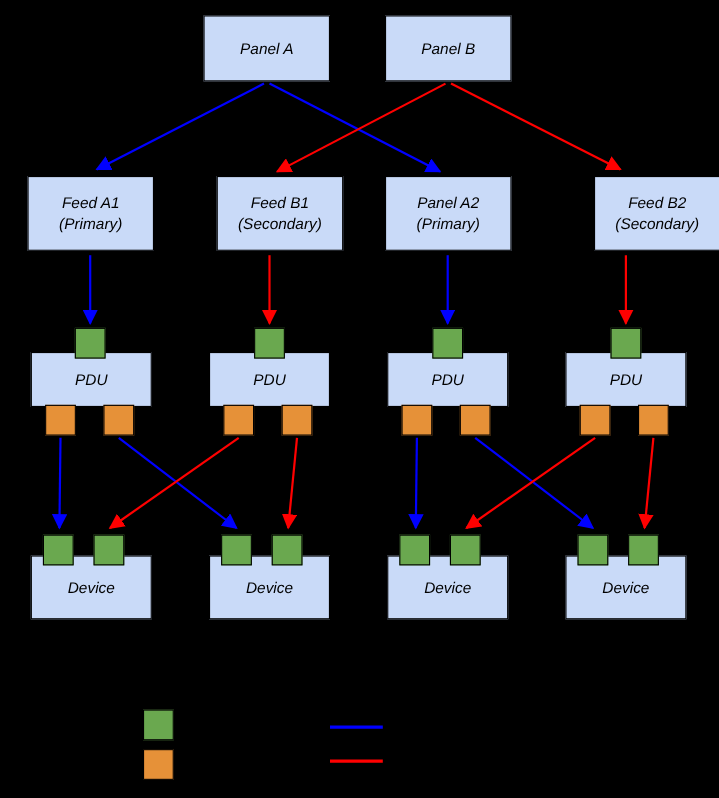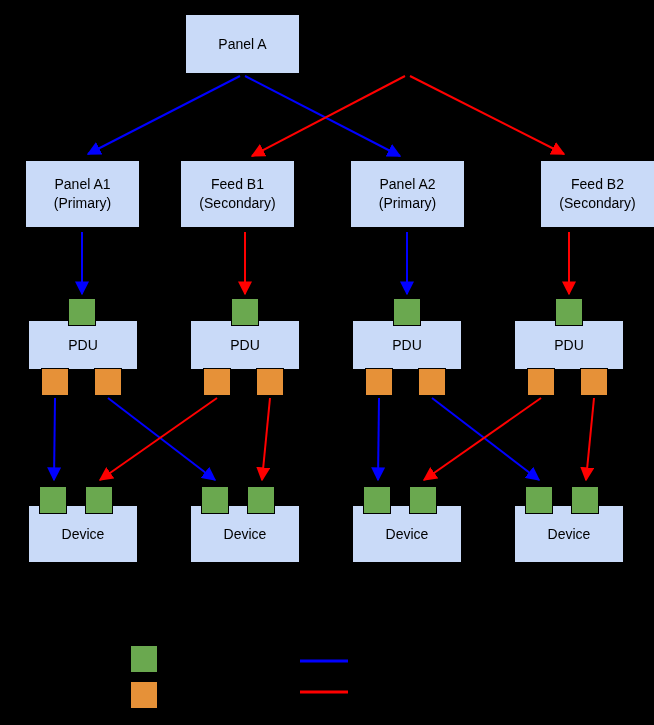--- a/index.html
+++ b/index.html
@@ -20,20 +20,21 @@
     border: 1px solid var(--node-border, #000);
     box-sizing: border-box;
     display: flex;
     flex-direction: column;
     align-items: center;
     justify-content: center;
     text-align: center;
     font-size: 14px;
     color: #000;
     line-height: 1.35;
+    font-style: italic;
   }
   .sq {
     position: absolute;
     width: 28px;
     height: 28px;
     border: 1px solid #000;
     box-sizing: border-box;
   }
   .sq.green  { background: var(--green, #6aa84f); }
   .sq.orange { background: var(--orange, #e69138); }
@@ -49,26 +50,29 @@
   .fill-red    { fill: var(--red, #ff0000); }
 </style>
 </head>
 <body>
 
 <div class="canvas">
 
   <div class="node" style="left:185px;top:14px;width:115px;height:60px">
     <span>Panel A</span>
   </div>
+  <div class="node" style="left:350px;top:14px;width:115px;height:60px">
+    <span>Panel B</span>
+  </div>
 
   <div class="node" style="left:25px;top:160px;width:115px;height:68px">
-    <span>Panel A1</span>
+    <span>Feed A1</span>
     <span>(Primary)</span>
   </div>
-  <div class="node" style="left:180px;top:160px;width:115px;height:68px">
+  <div class="node" style="left:197px;top:160px;width:115px;height:68px">
     <span>Feed B1</span>
     <span>(Secondary)</span>
   </div>
   <div class="node" style="left:350px;top:160px;width:115px;height:68px">
     <span>Panel A2</span>
     <span>(Primary)</span>
   </div>
   <div class="node" style="left:540px;top:160px;width:115px;height:68px">
     <span>Feed B2</span>
     <span>(Secondary)</span>

